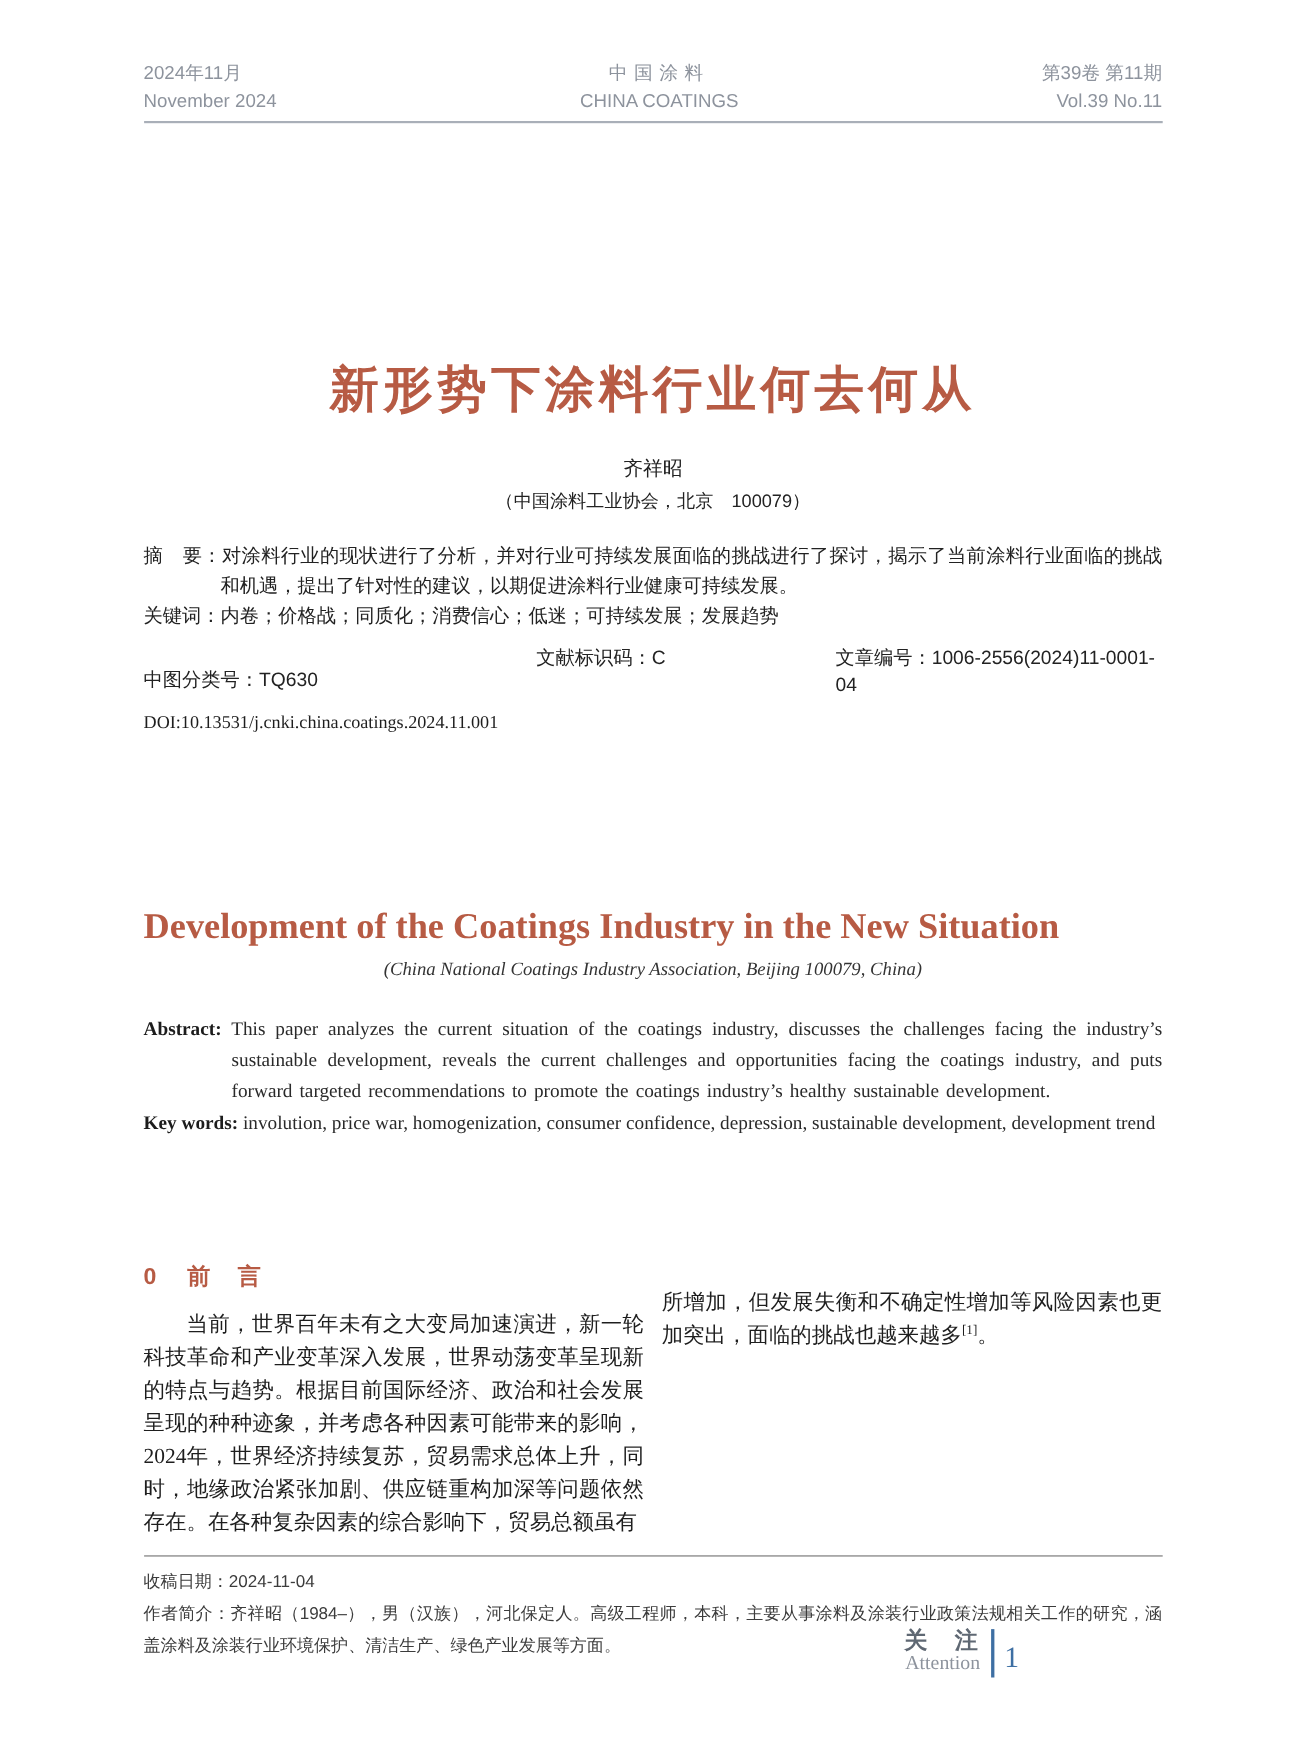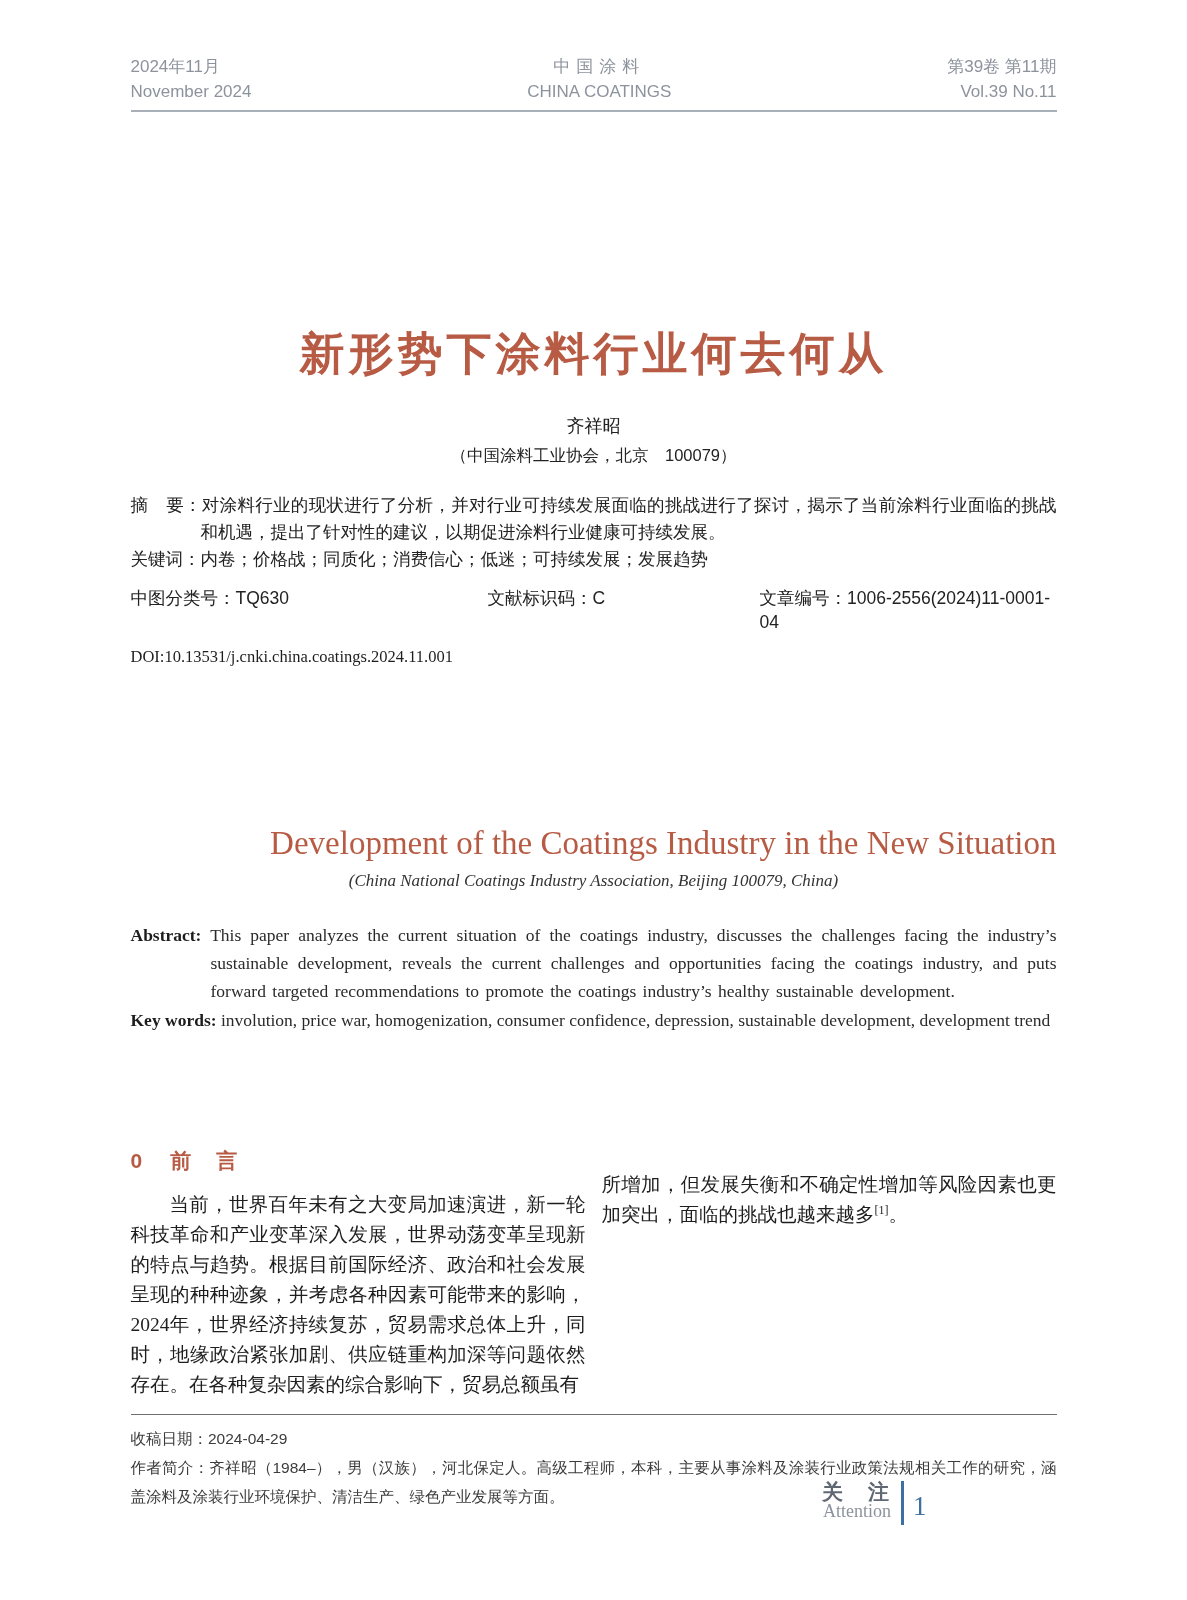--- a/index.html
+++ b/index.html
@@ -76,36 +76,36 @@
     line-height: 27px;
     text-align: justify;
   }
   .meta-row {
     margin-top: 13px;
     display: flex;
     font-family: "Liberation Sans", sans-serif;
     font-size: 17.5px;
     line-height: 24px;
   }
-  .meta-item.m1 { width: 357px; }
+  .meta-item.m1 { width: 357px; margin-top: 20px; }
   .meta-item.m2 { width: 272px; }
   .meta-item.m3 { flex: 1; }
   .doi-line {
     margin-top: 13px;
     font-family: "Liberation Serif", serif;
     font-size: 16.5px;
     color: #1e1e1e;
   }
 
   
   .title-en {
     margin: 158px 0 0 0;
-    text-align: right;
-    font-family: "Liberation Serif", serif;
-    font-weight: 400;
+    text-align: left;
+    font-family: "Liberation Serif", serif;
+    font-weight: 700;
     font-size: 33px;
     color: #b75b44;
   }
   .author-en {
     margin-top: 42px;
     text-align: center;
     font-family: "Liberation Sans", sans-serif;
     font-size: 17px;
     color: #4a4a4a;
   }
@@ -263,21 +263,21 @@
       <div class="col">
         <h3 class="section-heading"><span class="sec-num">0</span><span class="sec-title">前　言</span></h3>
         <p class="body-p indent">当前，世界百年未有之大变局加速演进，新一轮科技革命和产业变革深入发展，世界动荡变革呈现新的特点与趋势。根据目前国际经济、政治和社会发展呈现的种种迹象，并考虑各种因素可能带来的影响，2024年，世界经济持续复苏，贸易需求总体上升，同时，地缘政治紧张加剧、供应链重构加深等问题依然存在。在各种复杂因素的综合影响下，贸易总额虽有</p>
       </div>
       <div class="col col-right">
         <p class="body-p"><span>所增加，但发展失衡和不确定性增加等风险因素也更加突出，面临的挑战也越来越多</span><sup class="cite">[1]</sup><span>。</span></p>
       </div>
     </div>
 
     <div class="footnote">
-      <p class="fn-line"><span>收稿日期：</span><span>2024-04-29</span></p>
+      <p class="fn-line"><span>收稿日期：</span><span>2024-11-04</span></p>
       <p class="fn-line"><span>作者简介：</span><span>齐祥昭（1984–），男（汉族），河北保定人。高级工程师，本科，主要从事涂料及涂装行业政策法规相关工作的研究，涵盖涂料及涂装行业环境保护、清洁生产、绿色产业发展等方面。</span></p>
     </div>
 
   </div>
 
   <footer class="page-footer">
     <div class="footer-label">
       <div class="footer-cn">关　注</div>
       <div class="footer-en">Attention</div>
     </div>

